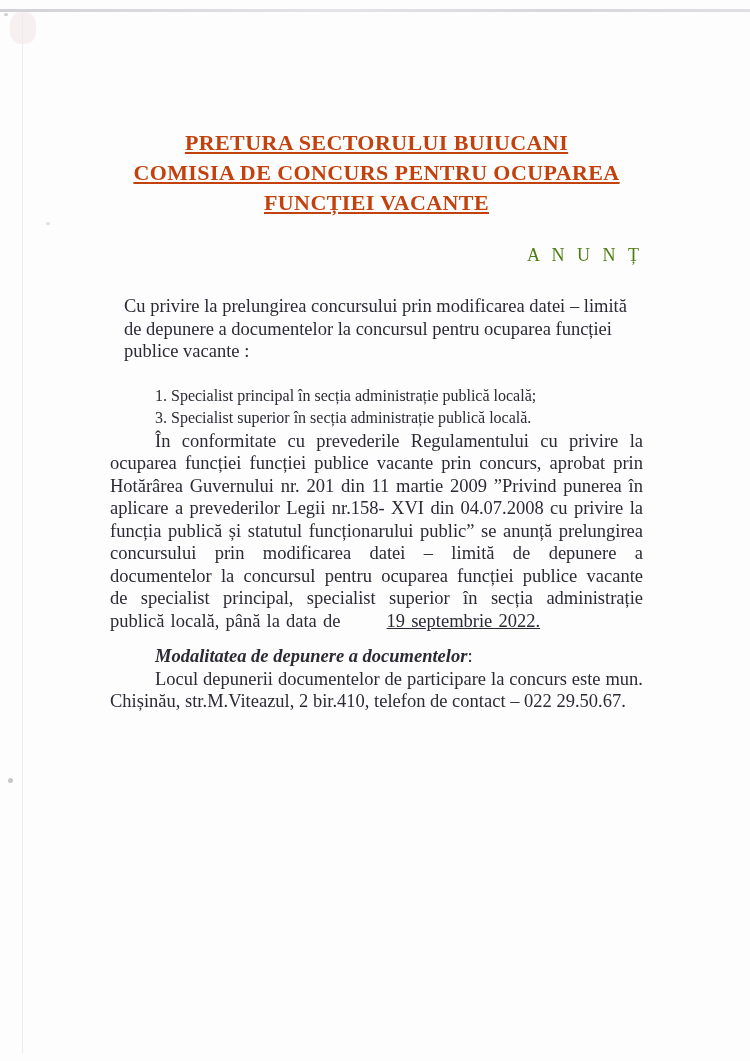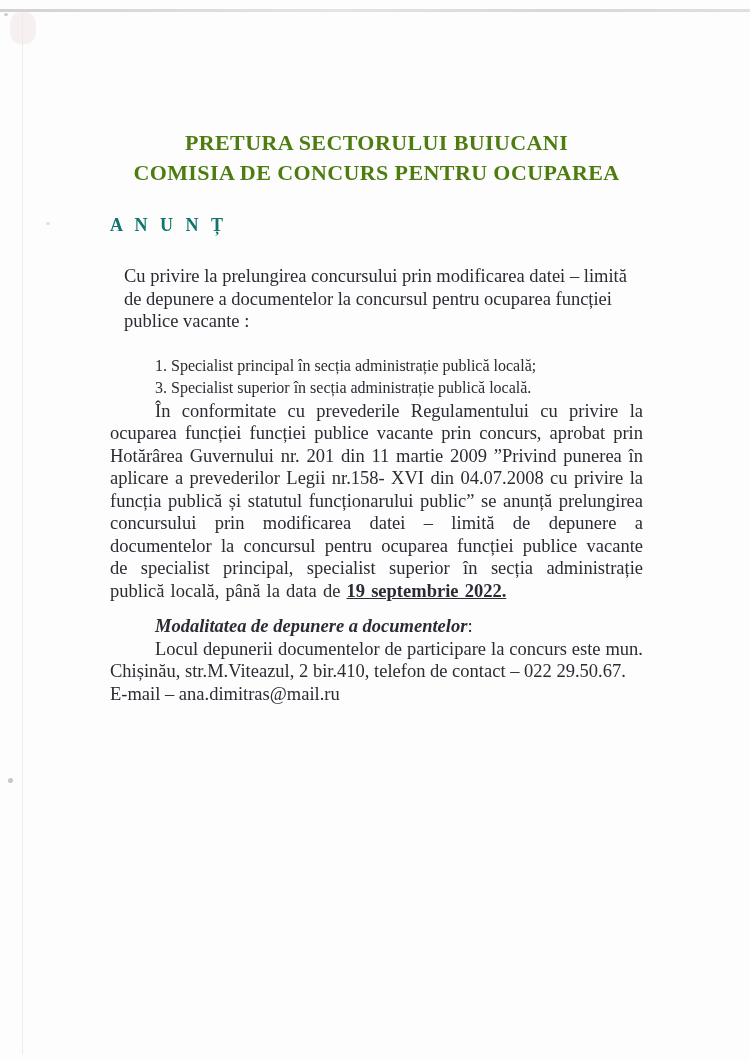--- a/index.html
+++ b/index.html
@@ -69,29 +69,30 @@
     top: 128px;
     width: 533px;
   }
   .doc-title {
     margin: 0;
     font-size: 22px;
     line-height: 30px;
     font-weight: bold;
     text-align: center;
     letter-spacing: 0.4px;
-    color: #4d7c0f;
+    color: #c2410c;
+    text-decoration: underline;
   }
   .announcement {
     margin: 27px 0 0 0;
-    text-align: left;
-    font-weight: bold;
+    text-align: right;
+    font-weight: normal;
     font-size: 18px;
     letter-spacing: 4px;
-    color: #0f766e;
+    color: #4d7c0f;
   }
   .para {
     margin: 0;
     font-size: 18.5px;
     line-height: 22.5px;
   }
   .intro {
     margin-top: 29px;
     margin-left: 14px;
   }
@@ -102,22 +103,23 @@
   .position-line {
     font-size: 16px;
     line-height: 22.5px;
   }
   .body-para {
     text-align: justify;
     text-indent: 45px;
     word-spacing: 1.5px;
   }
   .deadline {
-    font-weight: bold;
+    font-weight: normal;
     text-decoration: underline;
+    margin-left: 40px;
   }
   .modality {
     margin-top: 13px;
     text-indent: 45px;
   }
   .modality .heading-italic {
     font-weight: bold;
     font-style: italic;
   }
   .location-para {
@@ -139,35 +141,35 @@
   <div class="scan-blob-topleft"></div>
   <div class="scan-speck-1"></div>
   <div class="scan-speck-2"></div>
   <div class="scan-speck-3"></div>
 
   <div class="content">
 
     <h1 class="doc-title">
       <span>PRETURA SECTORULUI BUIUCANI</span><br>
       <span>COMISIA DE CONCURS PENTRU OCUPAREA</span><br>
+      <span>FUNCȚIEI VACANTE</span>
     </h1>
 
     <div class="announcement">A N U N Ț</div>
 
     <p class="para intro">Cu privire la prelungirea concursului prin modificarea datei – limită de depunere a documentelor la concursul pentru ocuparea funcției publice vacante :</p>
 
     <div class="positions">
       <div class="position-line">1. Specialist principal în secția  administrație publică locală;</div>
       <div class="position-line">3. Specialist superior în secția administrație publică locală.</div>
     </div>
 
     <p class="para body-para"><span>În conformitate cu prevederile Regulamentului cu privire la ocuparea funcției funcției publice vacante prin concurs, aprobat prin Hotărârea Guvernului nr. 201 din 11 martie 2009  ”Privind  punerea în aplicare a prevederilor Legii nr.158- XVI din 04.07.2008 cu privire la funcția publică și statutul funcționarului public” se anunță prelungirea concursului prin modificarea datei – limită de depunere a documentelor la concursul pentru ocuparea funcției publice vacante  de specialist principal, specialist superior  în secția administrație publică locală, până la data de </span><span class="deadline">19 septembrie 2022.</span></p>
 
     <p class="para modality"><span class="heading-italic">Modalitatea de depunere a documentelor</span><span>:</span></p>
 
     <p class="para location-para">Locul depunerii documentelor de participare la concurs este mun. Chișinău, str.M.Viteazul, 2  bir.410, telefon de contact – 022 29.50.67.</p>
 
-    <p class="para">E-mail – ana.dimitras@mail.ru</p>
 
 
   </div>
 
 </div>
 
 </body></html>

